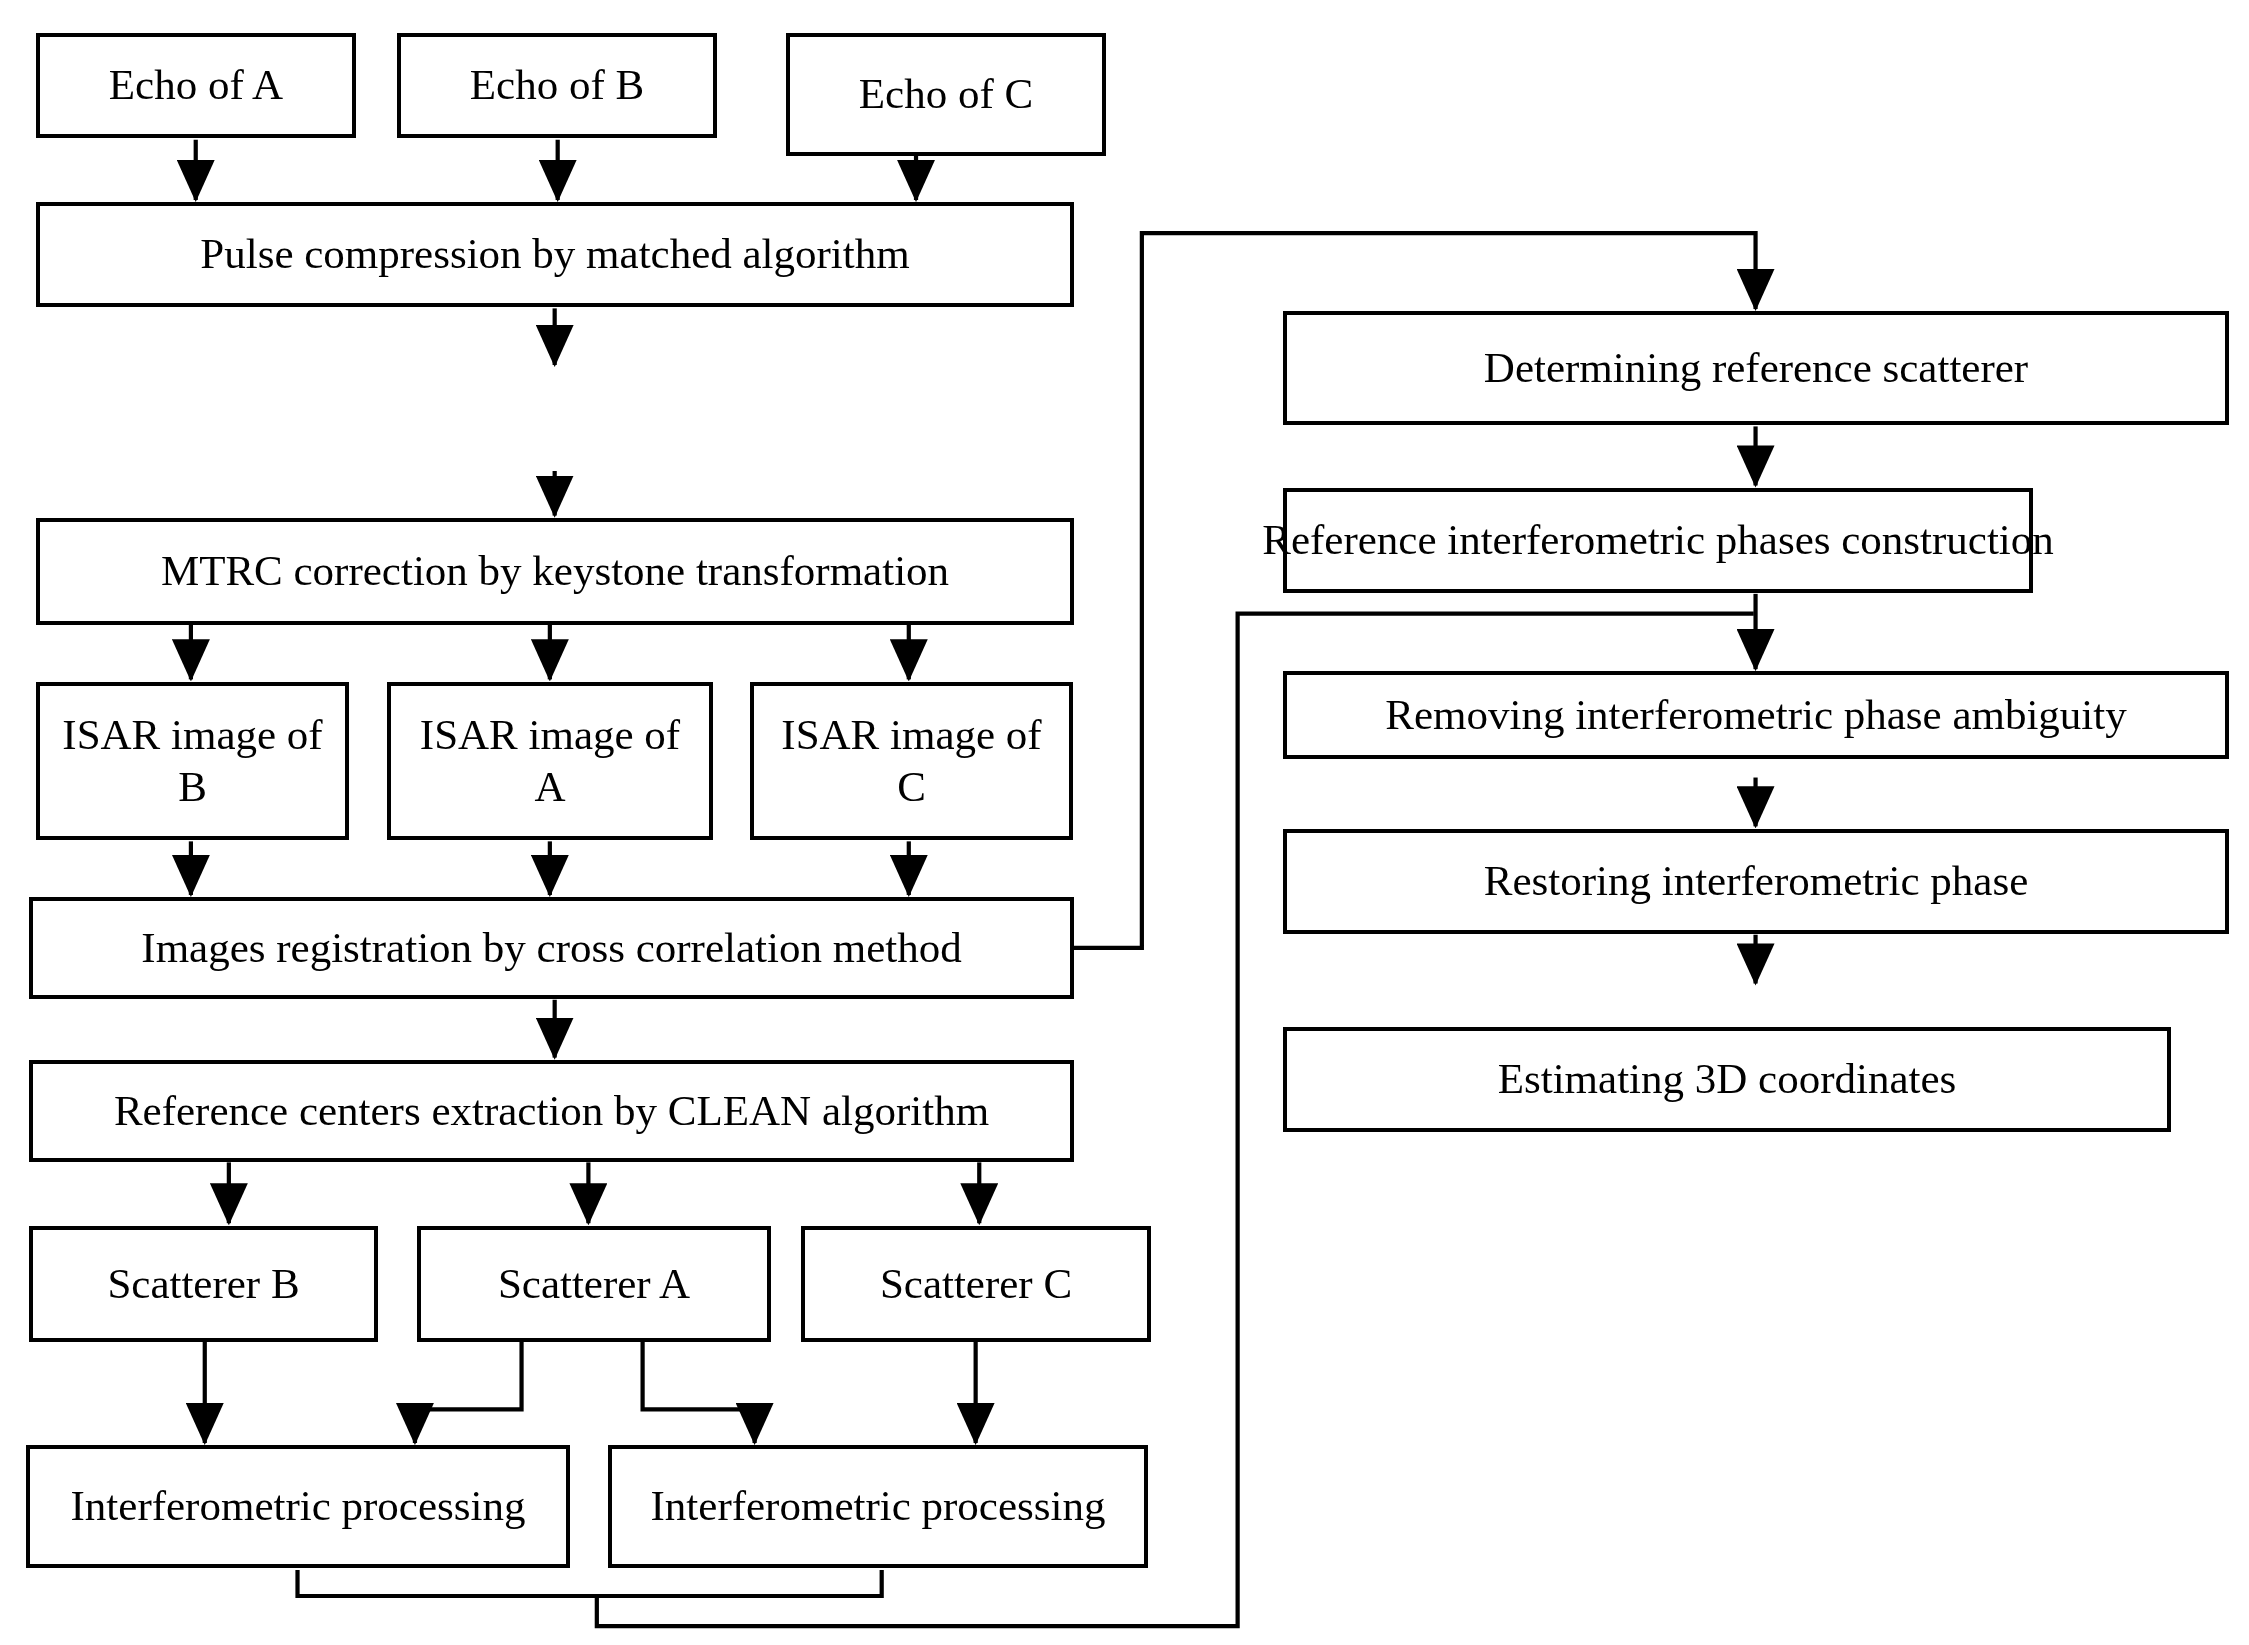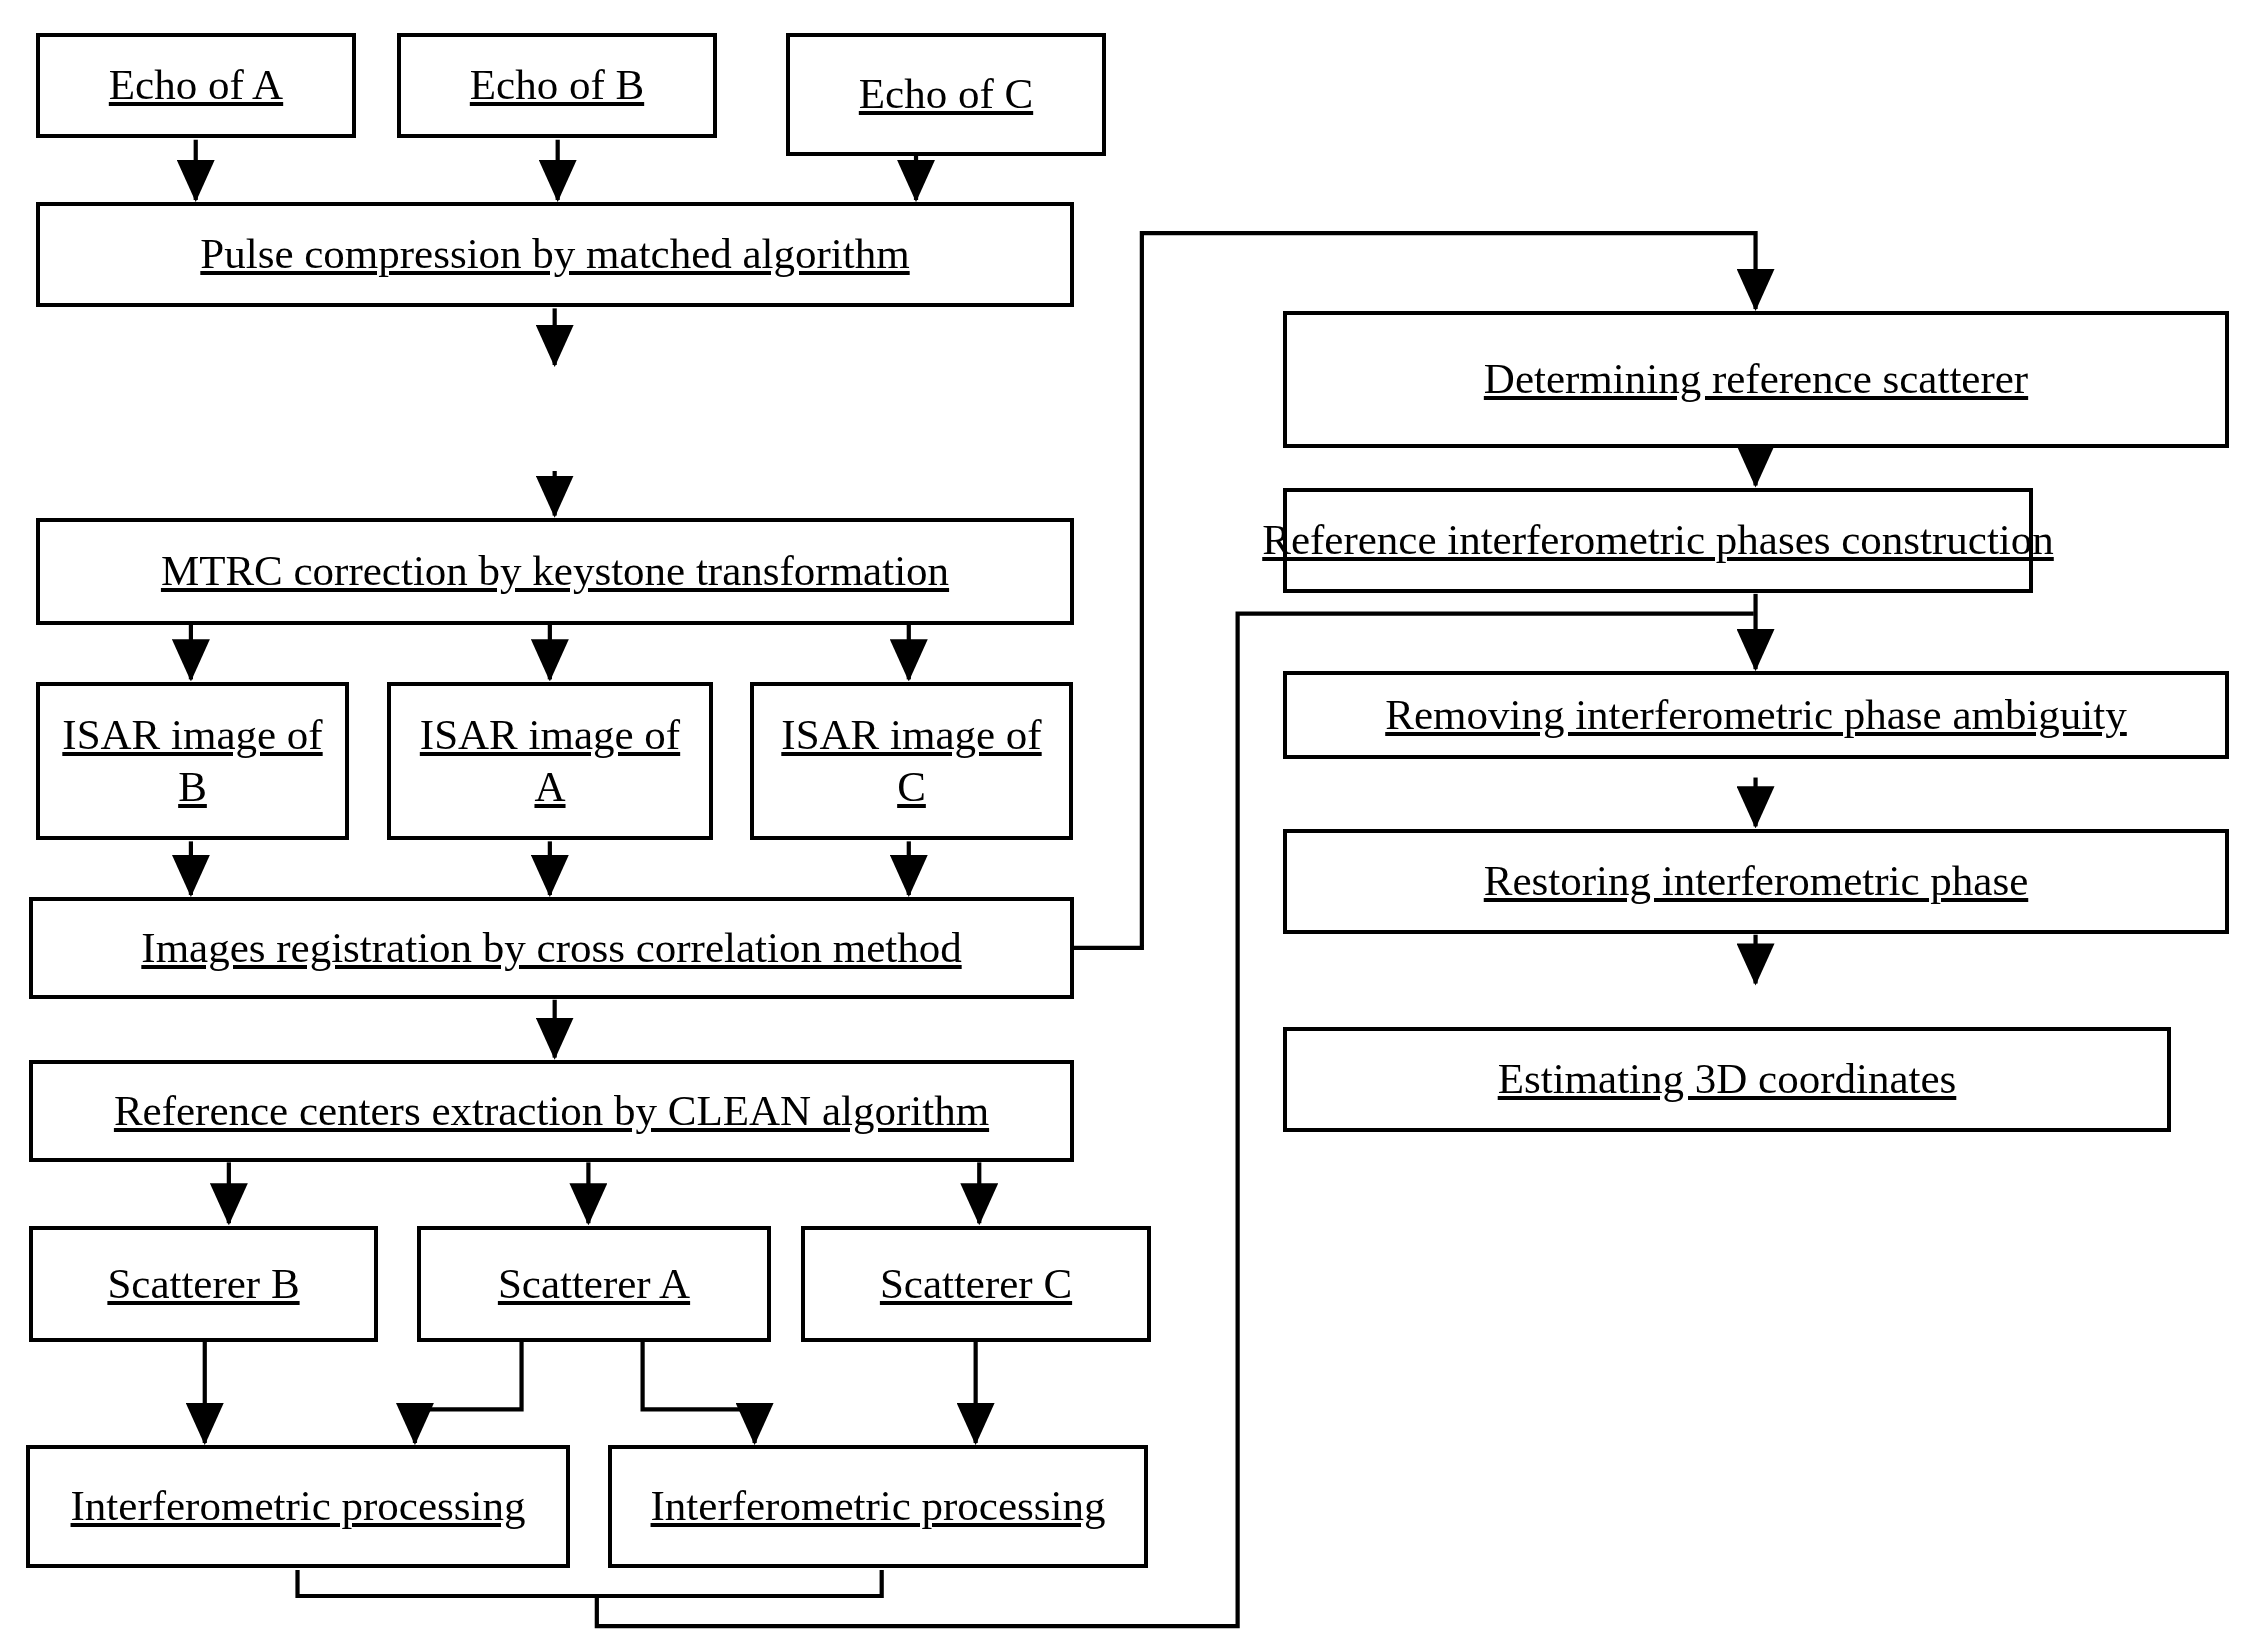--- a/index.html
+++ b/index.html
@@ -18,21 +18,20 @@
     border:4.8px solid #000;
     background:#ffffff;
     display:flex;
     flex-direction:column;
     align-items:center;
     justify-content:center;
     text-align:right;
     font-size:43px;
     line-height:1.22;
     white-space:nowrap;
-    text-decoration:underline;
   }
 </style>
 </head>
 <body>
 
 <div class="canvas">
 
   <svg class="edge-layer" viewBox="0 0 3736 2733">
     <defs>
       <marker id="arrow" viewBox="0 0 10 9" refX="9.5" refY="4.5" markerWidth="10" markerHeight="9" markerUnits="strokeWidth" orient="auto">
@@ -124,21 +123,21 @@
     <span>Scatterer C</span>
   </div>
 
   <div class="node" style="left:26px;top:1445px;width:544px;height:123px">
     <span>Interferometric processing</span>
   </div>
   <div class="node" style="left:608px;top:1445px;width:540px;height:123px">
     <span>Interferometric processing</span>
   </div>
 
-  <div class="node" style="left:1283px;top:311px;width:946px;height:137px">
+  <div class="node" style="left:1283px;top:311px;width:946px;height:114px">
     <span>Determining reference scatterer</span>
   </div>
   <div class="node" style="left:1283px;top:488px;width:750px;height:105px">
     <span>Reference interferometric phases construction</span>
   </div>
   <div class="node" style="left:1283px;top:671px;width:946px;height:88px">
     <span>Removing interferometric phase ambiguity</span>
   </div>
   <div class="node" style="left:1283px;top:829px;width:946px;height:105px">
     <span>Restoring interferometric phase</span>

